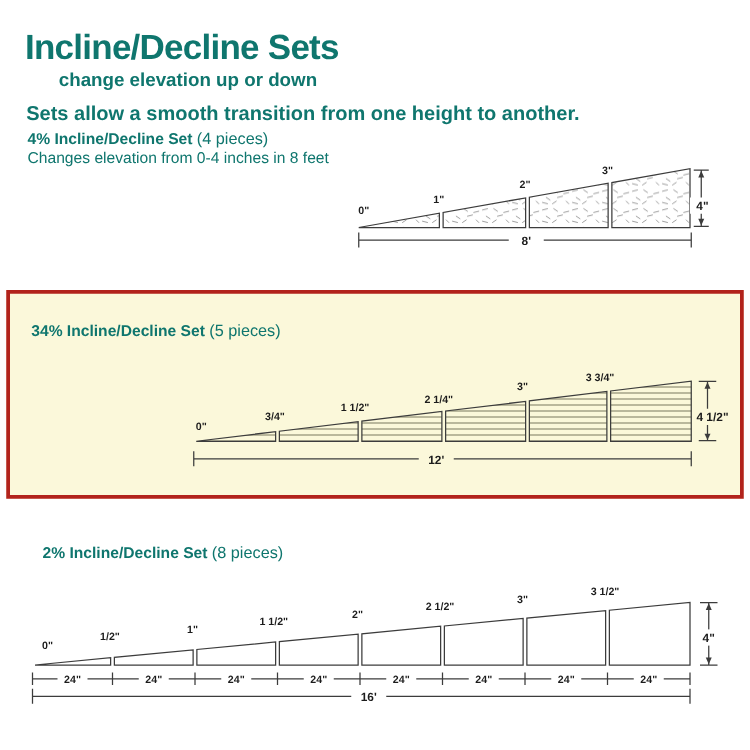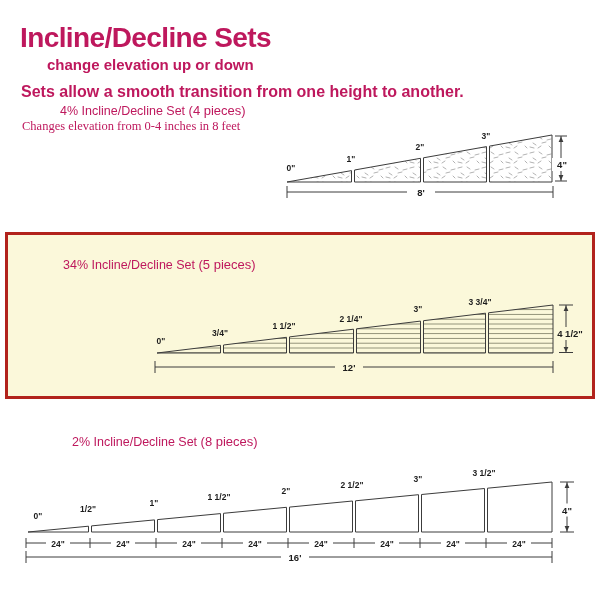--- a/index.html
+++ b/index.html
@@ -1,24 +1,24 @@
 <!DOCTYPE html>
 <html><head>
 <meta charset="utf-8">
 <style>
   html,body{margin:0;padding:0;background:#fff;}
   .sheet{position:relative;width:600px;height:600px;background:#ffffff;overflow:hidden;
-         font-family:"Liberation Sans",sans-serif;color:#be185d;}
+         font-family:"Liberation Sans",sans-serif;color:#0f766e;}
   .title{position:absolute;left:20px;top:22px;font-size:28px;font-weight:700;letter-spacing:-0.6px;white-space:nowrap;}
   .subtitle{position:absolute;left:21px;top:56px;font-size:15px;font-weight:700;white-space:nowrap;margin-left:26px;}
   .intro{position:absolute;left:21px;top:83px;font-size:16px;font-weight:700;white-space:nowrap;}
   .sec{position:absolute;font-size:12.5px;line-height:15px;white-space:nowrap;}
-  .sec .name{font-weight:400;margin-left:38px;}
+  .sec .name{font-weight:700;}
   .sec .note{font-size:13px;font-weight:400;}
-  .sec .desc{font-weight:400;font-family:Liberation Serif, serif;}
+  .sec .desc{font-weight:400;}
   .highlight-box{position:absolute;left:5px;top:232px;width:590px;height:167px;box-sizing:border-box;
                  background:#fbf8da;border:3px solid #b2231c;}
   svg.overlay{position:absolute;left:0;top:0;pointer-events:none;}
   svg text{font-family:"Liberation Sans",sans-serif;font-weight:700;fill:#1c1c1c;}
   svg .lbl{font-size:8.5px;}
   svg .dim{font-size:9.5px;}
   .outline{stroke:#3c3c3c;stroke-width:1;}
   .dimline{stroke:#3c3c3c;stroke-width:1;fill:none;}
 </style>
 </head>

